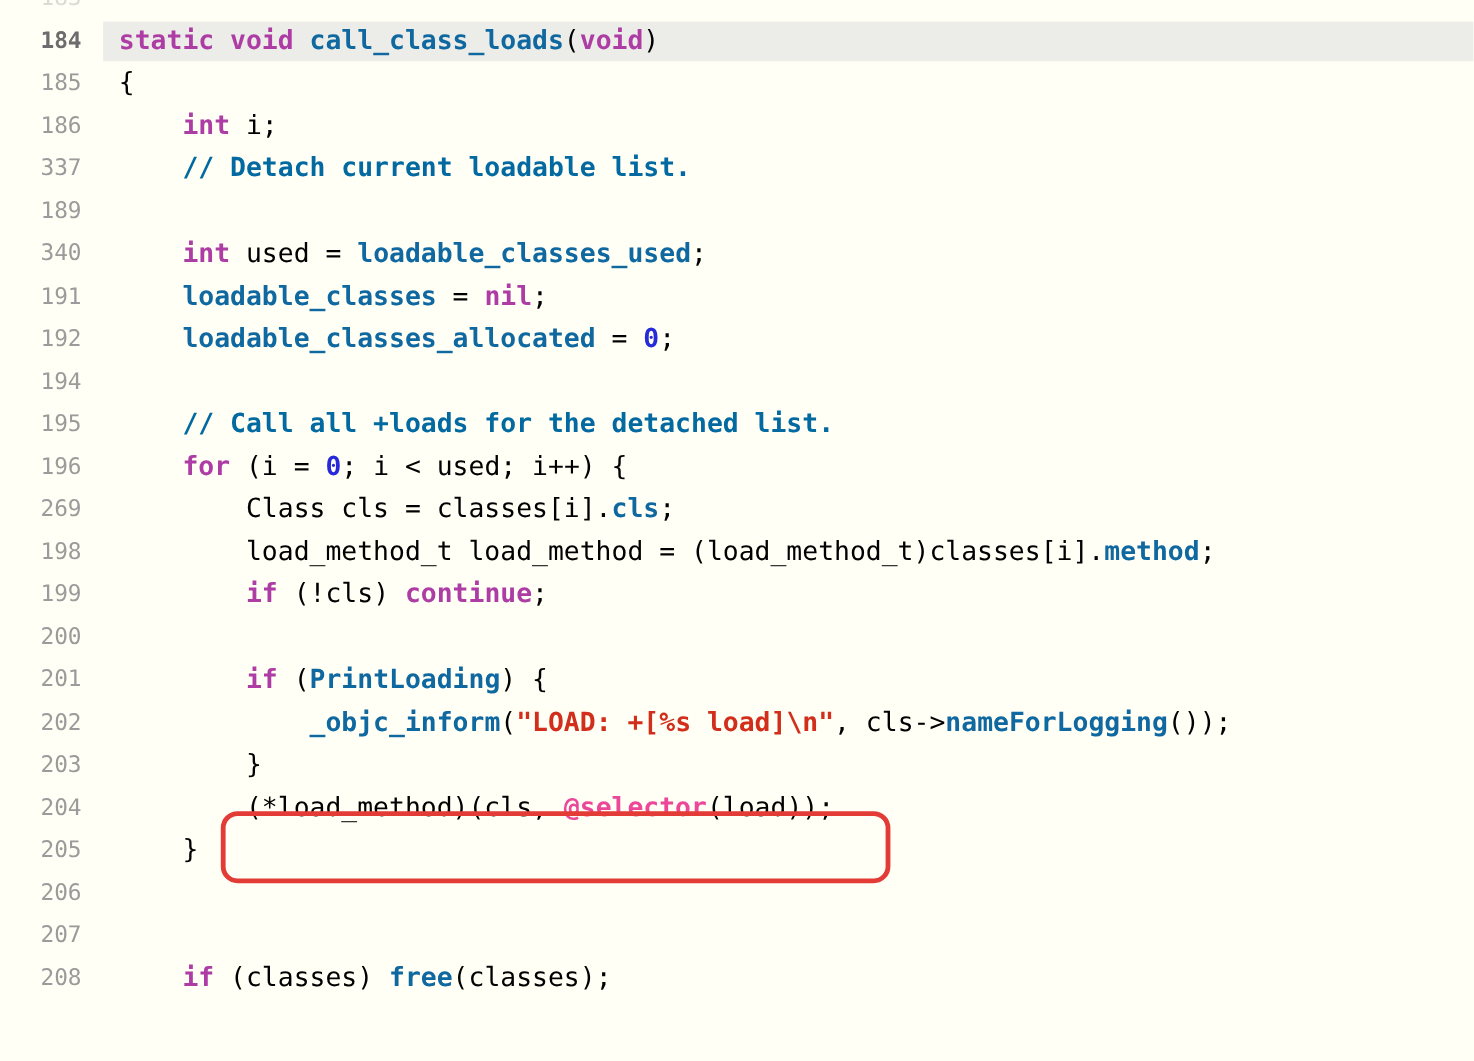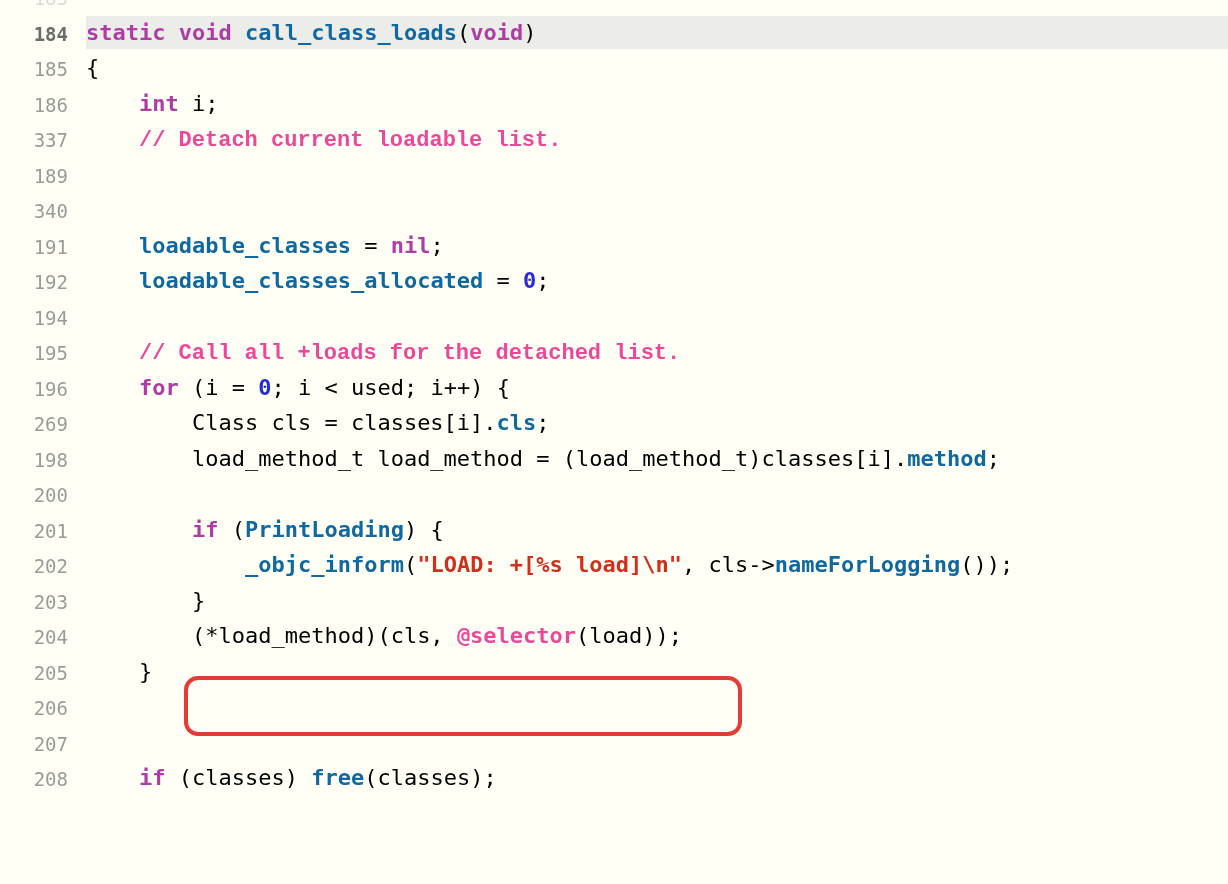--- a/index.html
+++ b/index.html
@@ -12,57 +12,57 @@
     width: 1228px;
     height: 884px;
     overflow: hidden;
   }
   .editor {
     display: flex;
     flex-direction: column;
   }
   .line {
     display: flex;
-    align-items: flex-start;
+    align-items: flex-end;
     white-space: pre;
   }
   .gutter {
     min-width: 86px;
     width: 86px;
     text-align: right;
     padding-right: 18px;
     box-sizing: border-box;
     color: #9a9b9a;
     font-size: 19px;
     user-select: none;
     padding-top: 2px;
   }
   .gutter.active-ln {
     color: #6b6c6b;
     font-weight: 600;
   }
   .code {
     flex: 1;
     position: relative;
-    padding-left: 0;
+    padding-left: 13px;
   }
   .hlbg {
     position: absolute;
     inset: 0;
     background: #dfdfe0;
     opacity: 0.6;
   }
   .code > .content {
     position: relative;
   }
   .kw    { color: #ad3da4; font-weight: 700; }   
   .type  { color: #0f68a0; font-weight: 600; }                     
   .num   { color: #272ad8; font-weight: 600; }
   .str   { color: #d12f1b; font-weight: 600; }
-  .cmnt  { color: #ec4899; font-weight: 600; font-family: Liberation Mono, monospace; }
+  .cmnt  { color: #0369a1; font-weight: 600; }
   .sel   { color: #ec4899; font-weight: 700; }   
   .plain { color: #2b2b2b; }
   .fn    { color: #0f68a0; font-weight: 700; }
   .dark  { color: #000000; font-weight: 500; }
   .emph  { font-weight: 700; }
   
   .redbox {
     position: absolute;
     border: 4px solid #e33b36;
     border-radius: 14px;
@@ -77,28 +77,29 @@
 <body>
 
 <div class="editor" style="position:relative; margin-top:-20px;">
 
 <div class="line ghost"><div class="gutter">183</div><div class="code"><span class="content"> </span></div></div>
     <div class="line"><div class="gutter active-ln">184</div><div class="code"><div class="hlbg"></div><span class="content"><span class="kw">static</span><span class="plain"> </span><span class="kw">void</span><span class="plain"> </span><span class="fn">call_class_loads</span><span class="plain dark">(</span><span class="kw">void</span><span class="plain dark">)</span></span></div></div>
     <div class="line"><div class="gutter">185</div><div class="code"><span class="content"><span class="plain dark">{</span></span></div></div>
     <div class="line"><div class="gutter">186</div><div class="code"><span class="content"><span class="plain">    </span><span class="kw">int</span><span class="plain dark"> i;</span></span></div></div>
     <div class="line"><div class="gutter">337</div><div class="code"><span class="content"><span class="plain">    </span><span class="cmnt">// Detach current loadable list.</span></span></div></div>
     <div class="line"><div class="gutter">189</div></div>
-    <div class="line"><div class="gutter">340</div></div>
+    <div class="line"><div class="gutter">340</div><div class="code"><span class="content"><span class="plain">    </span><span class="kw">int</span><span class="plain dark"> used = </span><span class="type">loadable_classes_used</span><span class="plain dark">;</span></span></div></div>
     <div class="line"><div class="gutter">191</div><div class="code"><span class="content"><span class="plain">    </span><span class="type">loadable_classes</span><span class="plain dark"> = </span><span class="kw">nil</span><span class="plain dark">;</span></span></div></div>
     <div class="line"><div class="gutter">192</div><div class="code"><span class="content"><span class="plain">    </span><span class="type">loadable_classes_allocated</span><span class="plain dark"> = </span><span class="num">0</span><span class="plain dark">;</span></span></div></div>
     <div class="line"><div class="gutter">194</div><div class="code"><span class="content"> </span></div></div>
     <div class="line"><div class="gutter">195</div><div class="code"><span class="content"><span class="plain">    </span><span class="cmnt">// Call all +loads for the detached list.</span></span></div></div>
     <div class="line"><div class="gutter">196</div><div class="code"><span class="content"><span class="plain">    </span><span class="kw">for</span><span class="plain dark"> (i = </span><span class="num">0</span><span class="plain dark">; i &lt; used; i++) {</span></span></div></div>
     <div class="line"><div class="gutter">269</div><div class="code"><span class="content"><span class="plain dark">        Class cls = classes[i].</span><span class="type">cls</span><span class="plain dark">;</span></span></div></div>
     <div class="line"><div class="gutter">198</div><div class="code"><span class="content"><span class="plain dark">        load_method_t load_method = (load_method_t)classes[i].</span><span class="type">method</span><span class="plain dark">;</span></span></div></div>
+    <div class="line"><div class="gutter">199</div><div class="code"><span class="content"><span class="plain">        </span><span class="kw">if</span><span class="plain dark"> (!cls) </span><span class="kw">continue</span><span class="plain dark">;</span></span></div></div>
     <div class="line"><div class="gutter">200</div><div class="code"><span class="content"> </span></div></div>
     <div class="line"><div class="gutter">201</div><div class="code"><span class="content"><span class="plain">        </span><span class="kw">if</span><span class="plain dark"> (</span><span class="type">PrintLoading</span><span class="plain dark">) {</span></span></div></div>
     <div class="line"><div class="gutter">202</div><div class="code"><span class="content"><span class="plain">            </span><span class="type">_objc_inform</span><span class="plain dark">(</span><span class="str">"LOAD: +[%s load]\n"</span><span class="plain dark">, cls-&gt;</span><span class="type">nameForLogging</span><span class="plain dark">());</span></span></div></div>
     <div class="line"><div class="gutter">203</div><div class="code"><span class="content"><span class="plain dark">        }</span></span></div></div>
     <div class="line"><div class="gutter">204</div><div class="code"><span class="content"><span class="plain dark">        (*load_method)(cls, </span><span class="sel">@selector</span><span class="plain dark">(load));</span></span></div></div>
     <div class="line"><div class="gutter">205</div><div class="code"><span class="content"><span class="plain dark">    }</span></span></div></div>
     <div class="line"><div class="gutter">206</div><div class="code"><span class="content"> </span></div></div>
     <div class="line"><div class="gutter">207</div></div>
     <div class="line"><div class="gutter">208</div><div class="code"><span class="content"><span class="plain">    </span><span class="kw">if</span><span class="plain dark"> (classes) </span><span class="type emph">free</span><span class="plain dark">(classes);</span></span></div></div>
   </div>

